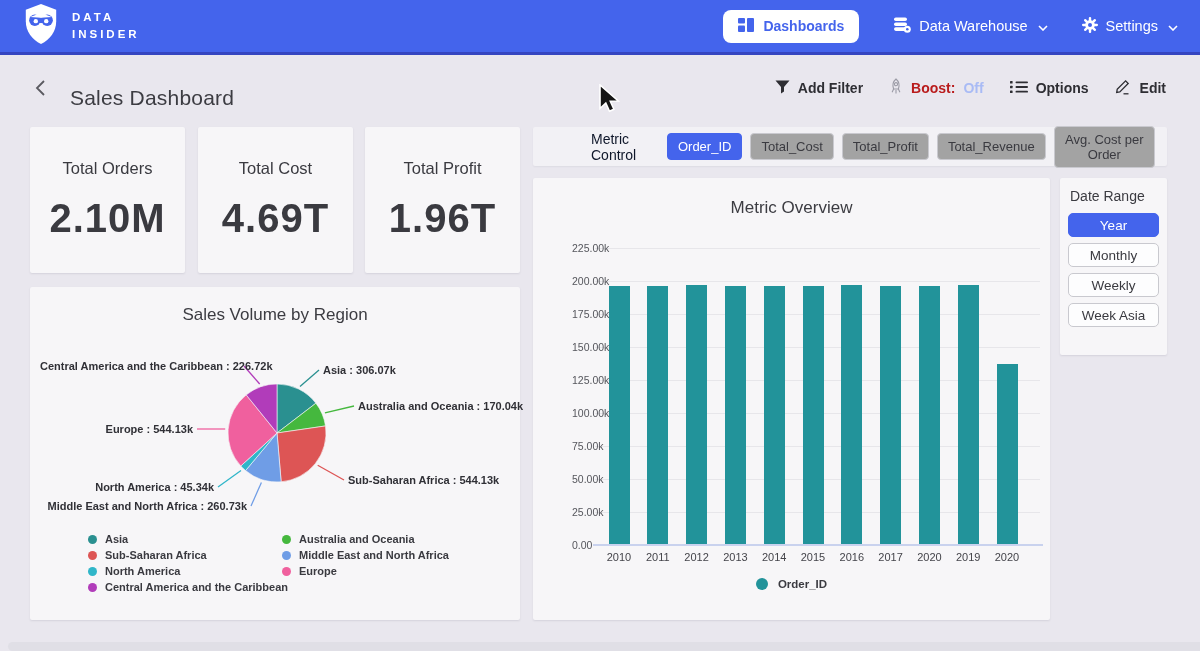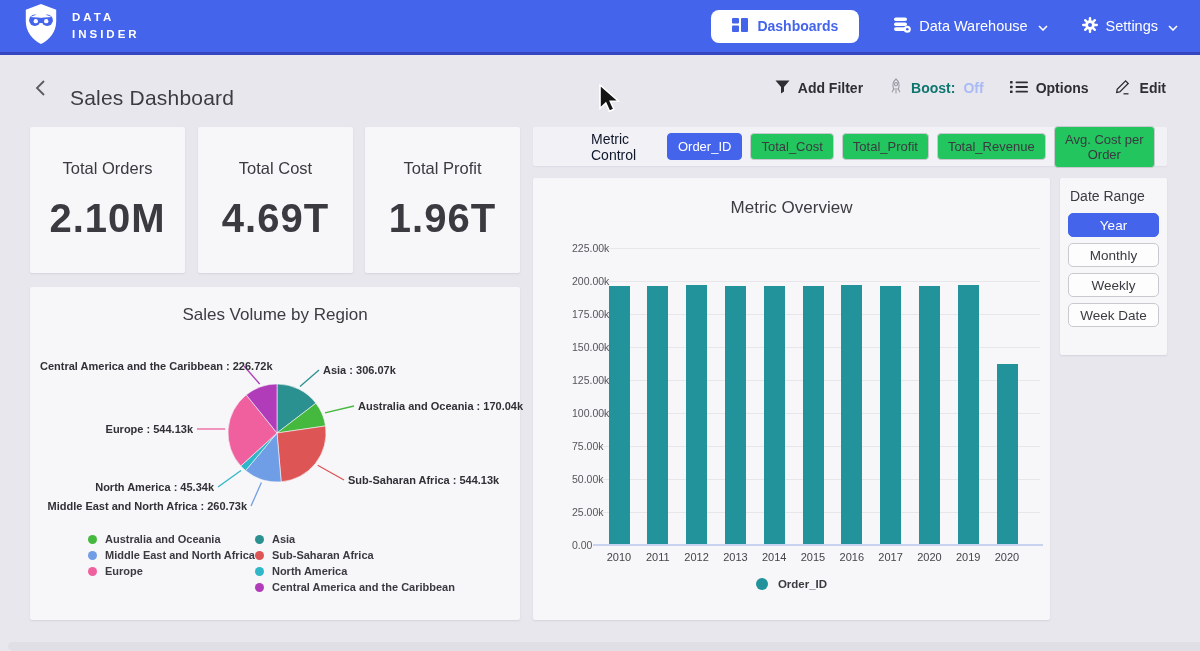--- a/index.html
+++ b/index.html
@@ -7,47 +7,47 @@
   body { font-family:"Liberation Sans", sans-serif; background:#e9e7ee; overflow:hidden; }
   .screen { position:relative; width:1200px; height:651px; background:#e9e7ee; }
 
   
   .navbar { position:absolute; left:0; top:0; width:1200px; height:55px; background:#4464ec;
             border-bottom:3px solid #3546c0; display:flex; align-items:center; justify-content:space-between; padding:0 22px; }
   .brand { display:flex; align-items:center; gap:12px; }
   .brand-text { color:#fff; font-size:11.5px; font-weight:700; letter-spacing:3px; line-height:1.45; }
   .nav-right { display:flex; align-items:center; gap:34px; }
   .nav-pill { display:flex; align-items:center; gap:9px; background:#fff; color:#4464ec; font-size:14px; font-weight:700;
-              padding:8px 21px; border-radius:8px; border:none; cursor:pointer; }
+              padding:8px 15px; border-radius:8px; border:none; cursor:pointer; }
   .nav-link { display:flex; align-items:center; gap:8px; color:#fff; font-size:14.5px; cursor:pointer; }
   .chev { margin-left:2px; }
 
   
   .page-header { position:absolute; left:0; top:55px; width:1200px; height:66px; display:flex; align-items:center; padding:0 34px; }
   .back-btn { display:flex; align-items:center; cursor:pointer; margin-right:22px; }
   .page-title { font-size:21px; color:#3c3c42; letter-spacing:0.2px;margin-top:20px; }
   .header-actions { margin-left:auto; display:flex; align-items:center; gap:26px; }
   .h-action { display:flex; align-items:center; gap:8px; font-size:14px; font-weight:600; color:#2e2e33; cursor:pointer; }
   .h-action.disabled { cursor:default; }
-  .boost-label { color:#0f766e; font-weight:600; }
+  .boost-label { color:#b91c1c; font-weight:600; }
   .boost-value { color:#a9bbf5; font-weight:600; }
 
   
   .card { position:absolute; background:#f7f6f8; border-radius:2px; box-shadow:0 1px 2px rgba(40,40,60,0.10); }
 
   
   .kpi { width:155px; height:146px; top:127px; display:flex; flex-direction:column; align-items:center; justify-content:center; gap:18px; }
   .kpi-label { font-size:16.5px; color:#3a3a40; }
   .kpi-value { font-size:40px; font-weight:700; color:#3a3a40; letter-spacing:1px; }
 
   
   .metric-bar { position:absolute; left:533px; top:127px; width:634px; height:39px; background:#f2f1f5;
                 display:flex; align-items:center; gap:8px; padding:0 12px; border-radius:2px; box-shadow:0 1px 2px rgba(40,40,60,0.06);}
   .metric-label { font-size:14px; color:#0f172a; margin-right:8px;margin-left:46px; }
-  .metric-btn { font-family:"Liberation Sans",sans-serif; font-size:13px; color:#3a3a40; background:#22c55e; border:1px solid #c9c9cf;
+  .metric-btn { font-family:"Liberation Sans",sans-serif; font-size:13px; color:#3a3a40; background:#a3a3a3; border:1px solid #c9c9cf;
                 border-radius:4px; padding:5px 10px; cursor:pointer; }
   .metric-btn.selected { background:#4464ec; border-color:#4464ec; color:#fff; }
 
   
   .bar-card { left:533px; top:178px; width:517px; height:442px; }
   .bar-title { position:absolute; left:0; top:20px; width:100%; text-align:center; font-size:17px; color:#3c3c42; }
   .y-tick { position:absolute; left:0; width:54px; text-align:right; font-size:10.5px; color:#55565c;padding-left:39px; }
   .gridline { position:absolute; left:62px; width:445px; height:1px; background:#e7e6ea; }
   .bar { position:absolute; width:21px; }
   .baseline { position:absolute; left:60px; width:450px; height:2px; top:366px; background:#c9d2ee; }
@@ -281,21 +281,21 @@
       <span class="legend-dot-lg" id="bar-legend-dot" style="background: rgb(34, 147, 154);"></span>
       <span class="bar-legend-text">Order_ID</span>
     </div>
   </div>
 
   <div class="card date-card">
     <div class="date-label">Date Range</div>
     <button class="date-btn selected">Year</button>
     <button class="date-btn">Monthly</button>
     <button class="date-btn">Weekly</button>
-    <button class="date-btn">Week Date</button>
+    <button class="date-btn">Week Asia</button>
   </div>
 
   <div class="card pie-card" id="pie-card">
     <div class="pie-title">Sales Volume by Region</div>
     <svg id="pie-svg" width="120" height="120" viewBox="0 0 120 120">
         <path d="M60 60 L60.00 11.00 A49 49 0 0 1 98.90 30.20 Z" fill="#2a9090" stroke="#f7f6f8" stroke-width="0.6"></path>
         <path d="M60 60 L98.90 30.20 A49 49 0 0 1 108.49 52.95 Z" fill="#45b83e" stroke="#f7f6f8" stroke-width="0.6"></path>
         <path d="M60 60 L108.49 52.95 A49 49 0 0 1 64.16 108.82 Z" fill="#dd5555" stroke="#f7f6f8" stroke-width="0.6"></path>
         <path d="M60 60 L64.16 108.82 A49 49 0 0 1 28.57 97.60 Z" fill="#6f9de6" stroke="#f7f6f8" stroke-width="0.6"></path>
         <path d="M60 60 L28.57 97.60 A49 49 0 0 1 23.77 92.99 Z" fill="#30b6c9" stroke="#f7f6f8" stroke-width="0.6"></path>
@@ -314,50 +314,50 @@
 
     <div class="pie-callout align-r" style="left:10px; top:73px; width:200px;">Central America and the Caribbean : 226.72k</div>
     <div class="pie-callout" style="left:293px; top:77px;">Asia : 306.07k</div>
     <div class="pie-callout" style="left:328px; top:113px;">Australia and Oceania : 170.04k</div>
     <div class="pie-callout align-r" style="left:13px; top:136px; width:150px;">Europe : 544.13k</div>
     <div class="pie-callout" style="left:318px; top:187px;">Sub-Saharan Africa : 544.13k</div>
     <div class="pie-callout align-r" style="left:14px; top:194px; width:170px;">North America : 45.34k</div>
     <div class="pie-callout align-r" style="left:17px; top:213px; width:200px;">Middle East and North Africa : 260.73k</div>
 
     <div class="pie-legend">
+      <div class="col col1">
+        <div class="legend-item">
+            <span class="legend-dot" style="background: rgb(42, 144, 144);"></span>
+            <span class="legend-text">Asia</span>
+          </div>
+        <div class="legend-item">
+            <span class="legend-dot" style="background: rgb(221, 85, 85);"></span>
+            <span class="legend-text">Sub-Saharan Africa</span>
+          </div>
+        <div class="legend-item">
+            <span class="legend-dot" style="background: rgb(48, 182, 201);"></span>
+            <span class="legend-text">North America</span>
+          </div>
+        <div class="legend-item">
+            <span class="legend-dot" style="background: rgb(177, 60, 186);"></span>
+            <span class="legend-text">Central America and the Caribbean</span>
+          </div>
+      </div>
       <div class="col">
         <div class="legend-item">
             <span class="legend-dot" style="background: rgb(69, 184, 62);"></span>
             <span class="legend-text">Australia and Oceania</span>
           </div>
         <div class="legend-item">
             <span class="legend-dot" style="background: rgb(111, 157, 230);"></span>
             <span class="legend-text">Middle East and North Africa</span>
           </div>
         <div class="legend-item">
             <span class="legend-dot" style="background: rgb(240, 96, 158);"></span>
             <span class="legend-text">Europe</span>
-          </div>
-      </div>
-      <div class="col col1">
-        <div class="legend-item">
-            <span class="legend-dot" style="background: rgb(42, 144, 144);"></span>
-            <span class="legend-text">Asia</span>
-          </div>
-        <div class="legend-item">
-            <span class="legend-dot" style="background: rgb(221, 85, 85);"></span>
-            <span class="legend-text">Sub-Saharan Africa</span>
-          </div>
-        <div class="legend-item">
-            <span class="legend-dot" style="background: rgb(48, 182, 201);"></span>
-            <span class="legend-text">North America</span>
-          </div>
-        <div class="legend-item">
-            <span class="legend-dot" style="background: rgb(177, 60, 186);"></span>
-            <span class="legend-text">Central America and the Caribbean</span>
           </div>
       </div>
     </div>
   </div>
 
   <div class="bottom-scrollbar"></div>
 
   <div class="cursor">
     <svg width="22" height="30" viewBox="0 0 22 30">
       <path d="M2 1 L2 24.5 L7.8 19 L11.5 27.3 L15.9 25.3 L12.3 17.2 L20.3 17 Z" fill="#141414" stroke="#ffffff" stroke-width="1.6"></path>

